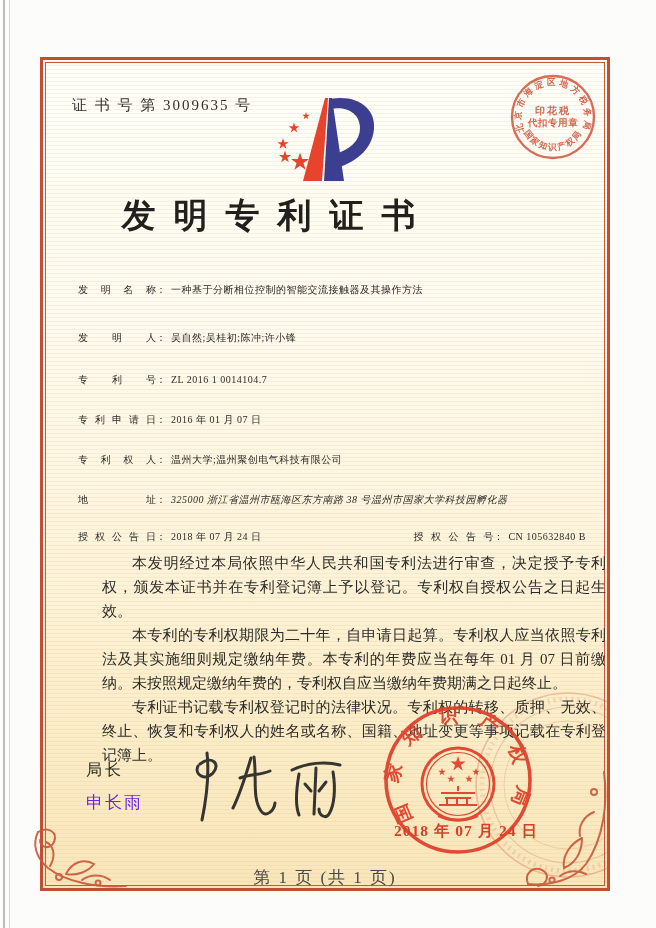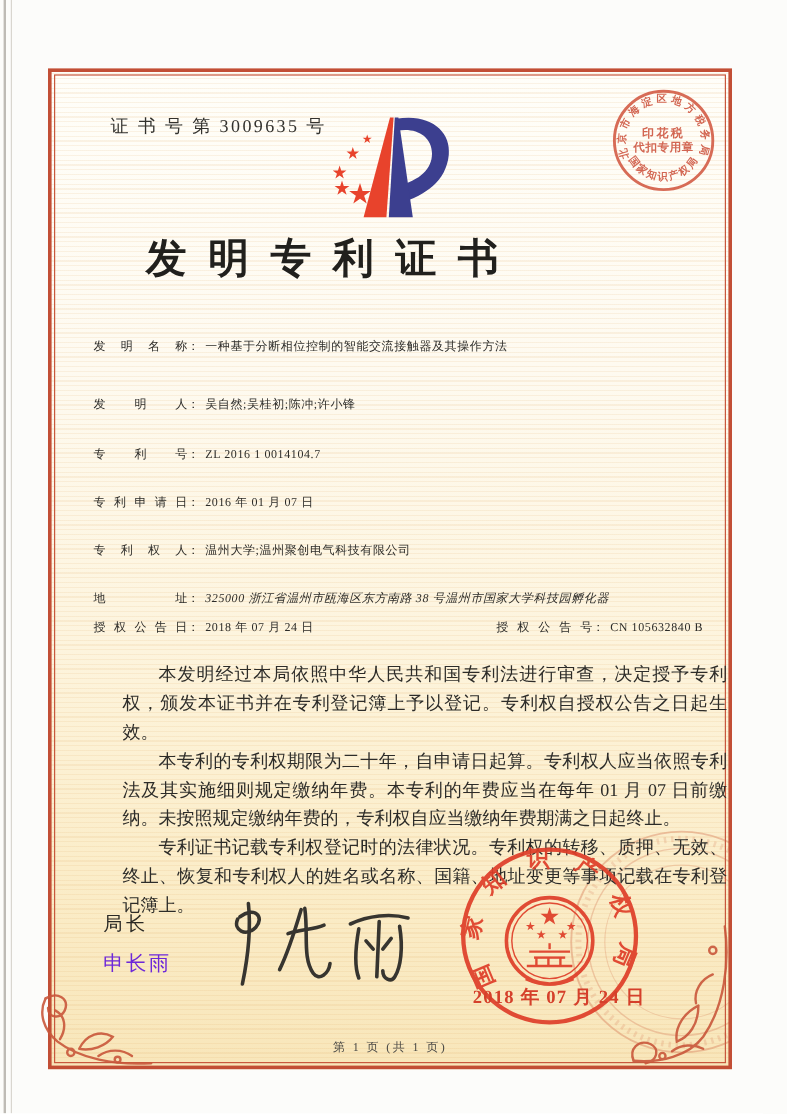--- a/index.html
+++ b/index.html
@@ -21,56 +21,56 @@
   .frame-bg::after {
     content:""; position:absolute; inset:0;
     background:repeating-linear-gradient(180deg, rgba(221,164,92,0.13) 0 1px, rgba(255,255,255,0) 1px 4px);
   }
   .frame-border {
     position:absolute; left:40px; top:57px; width:570px; height:834px;
     border:3px solid #c24e35; box-sizing:border-box; pointer-events:none;
   }
   .frame-border-inner { position:absolute; inset:2px; border:1px solid #c8583d; }
 
-  .cert-no { position:absolute; left:92px; top:96px; font-size:15px; color:#33322e; letter-spacing:2px; z-index:4; }
+  .cert-no { position:absolute; left:72px; top:96px; font-size:15px; color:#33322e; letter-spacing:2px; z-index:4; }
 
   .logo { position:absolute; left:270px; top:94px; z-index:3; }
 
   .title {
     position:absolute; left:40px; top:193px; width:457px; text-align:center;
     font-size:34px; font-weight:700; color:#21201d; letter-spacing:18px; text-indent:18px; z-index:3;
   }
 
   .fields { position:absolute; left:78px; top:279px; width:508px; font-size:10px; color:#2d2c29; z-index:3; }
   .frow { display:flex; align-items:flex-start; line-height:22px; }
   .flabel { flex:none; width:78px; text-align:justify; text-align-last:justify; }
   .fcolon { flex:none; width:15px; }
   .fvalue { flex:1; letter-spacing:0.5px; }
-  .mb-a { margin-bottom:26px; } .mb-b { margin-bottom:20px; } .mb-c { margin-bottom:18px; } .mb-d { margin-bottom:2px; }
+  .mb-a { margin-bottom:26px; } .mb-b { margin-bottom:20px; } .mb-c { margin-bottom:18px; } .mb-d { margin-bottom:15px; }
   .frow-address .fvalue { max-width:397px;font-style:italic; }
   .fitem { display:flex; }
   .fitem-right { margin-left:auto; }
   .frow-grant .fitem-right .flabel { width:80px; }
 
   .body-text {
     position:absolute; left:78px; top:551px; width:504px; z-index:3;
     font-size:15px; line-height:24px; color:#2d2c29; text-align:justify;margin-left:24px;
   }
   .body-text p { margin:0; text-indent:2em; }
 
   .signer-title { position:absolute; left:86px; top:760px; font-size:16px; color:#2a2925; letter-spacing:3px; z-index:3; }
   .signer-name  { position:absolute; left:86px; top:791px; font-size:17px; color:#6d28d9; letter-spacing:2px; z-index:3; }
   .signature { position:absolute; left:182px; top:748px; z-index:3; }
 
   .seal { position:absolute; left:372px; top:694px; z-index:4; opacity:.93; }
   .seal-date { position:absolute; left:394px; top:821px; font-size:15.5px; font-weight:700; color:#d5402b; letter-spacing:1px; z-index:5; }
 
   .tax-stamp { position:absolute; left:504px; top:68px; z-index:5; opacity:.92; }
 
-  .footer { position:absolute; left:40px; top:866px; width:570px; text-align:center; font-size:10px; color:#4a4945; letter-spacing:2px; z-index:3; }
+  .footer { position:absolute; left:40px; top:866px; width:570px; text-align:center; font-size:17px; color:#4a4945; letter-spacing:2px; z-index:3; }
 
   .flourish-bl { position:absolute; left:26px; top:816px; z-index:4; }
   .flourish-br { position:absolute; left:520px; top:768px; z-index:4; }
 </style>
 </head>
 <body>
 
 <div class="page">
 
   <div class="scan-edge-a"></div>

